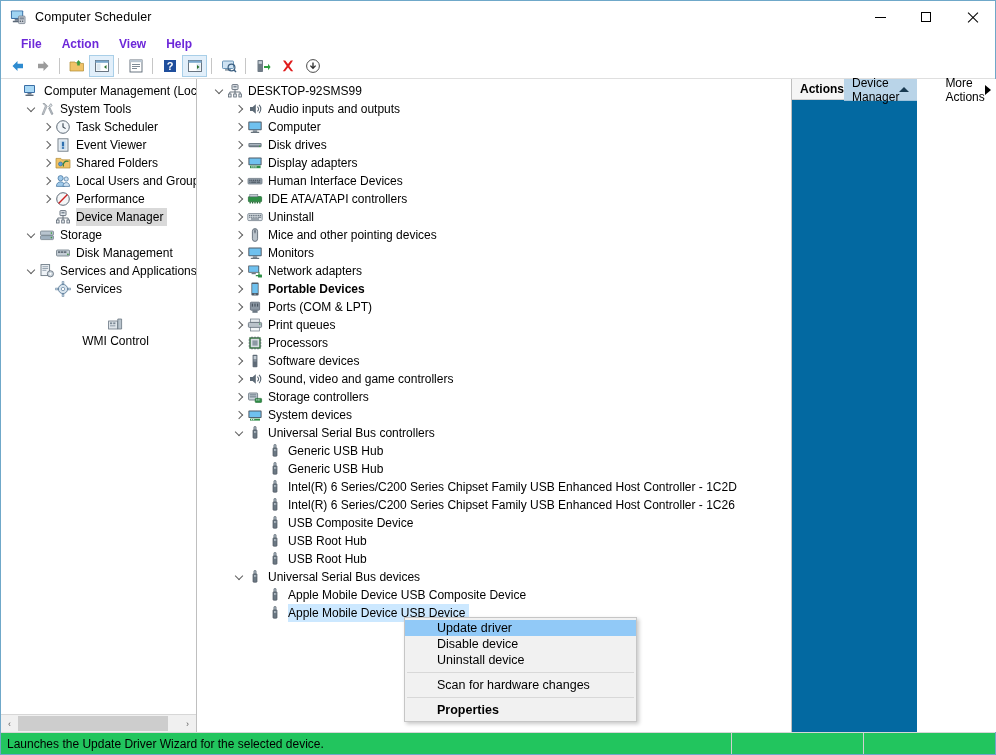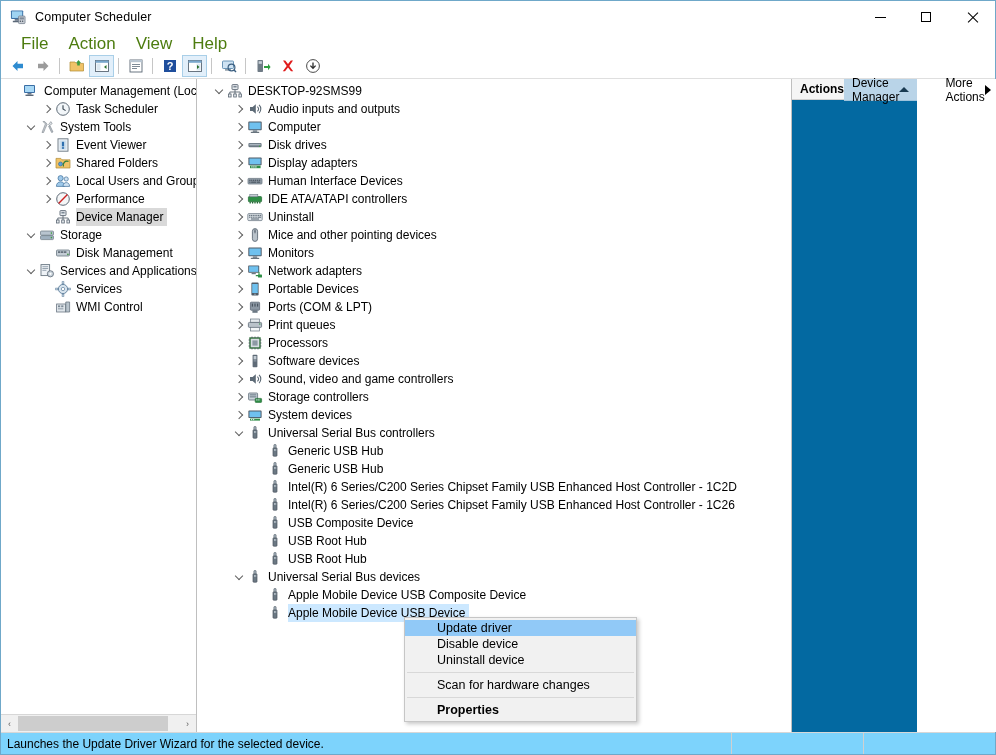--- a/index.html
+++ b/index.html
@@ -33,21 +33,21 @@
   .glyph-max{width:10px;height:10px;border:1px solid #000;box-sizing:border-box;}
   .glyph-close{position:relative;width:11px;height:11px;}
   .glyph-close:before,.glyph-close:after{
     content:"";position:absolute;left:-1px;top:5px;width:14px;height:1px;background:#000;
   }
   .glyph-close:before{transform:rotate(45deg);}
   .glyph-close:after{transform:rotate(-45deg);}
 
   
   #menubar{height:21px;background:#ffffff;display:flex;align-items:center;padding-left:10px;flex:0 0 auto;}
-  .menu-item{padding:2px 10px;font-size:17px;color:#4d7c0f;cursor:default;}
+  .menu-item{padding:2px 10px;font-size:12px;color:#6d28d9;cursor:default;font-weight:bold;}
 
   
   #toolbar{
     height:24px;background:#ffffff;display:flex;align-items:center;
     padding-left:4px;flex:0 0 auto;border-bottom:1px solid #dfdfdf;
   }
   .tb-btn{width:25px;height:22px;display:flex;align-items:center;justify-content:center;position:relative;}
   .tb-btn.pressed{background:#e2effa;border:1px solid #a9cfe8;box-sizing:border-box;}
   .tb-sep{width:1px;height:16px;background:#c6c6c6;margin:0 4px;}
 
@@ -103,21 +103,21 @@
   .chev{width:9px;height:9px;position:relative;}
   .chev:before{
     content:"";position:absolute;left:1px;top:1px;width:5px;height:5px;
     border-right:1.4px solid #606060;border-bottom:1.4px solid #606060;
     transform:rotate(-45deg);
   }
   .chev.open:before{transform:rotate(45deg);left:1px;top:0px;}
 
   
   #statusbar{
-    height:21px;flex:0 0 auto;background:#7dd3fc;border-top:1px solid #d7d7d7;
+    height:21px;flex:0 0 auto;background:#22c55e;border-top:1px solid #d7d7d7;
     display:flex;align-items:center;font-size:12px;
   }
   #status-main{flex:1 1 auto;padding-left:6px;overflow:hidden;white-space:nowrap;}
   .status-cell{width:131px;flex:0 0 auto;border-left:1px solid #d0d0d0;height:21px;}
 
   
   #ctxmenu{
     position:absolute;left:403px;top:616px;width:233px;
     background:#f1f1f1;border:1px solid #c6c6c6;
     box-shadow:2px 2px 4px rgba(0,0,0,0.22);
@@ -260,44 +260,44 @@
             <span class="ticon">
               <svg class="ic" viewBox="0 0 16 16">
                 <rect x="1" y="2" width="11" height="8" rx="1" fill="#3a6ea5"></rect>
                 <rect x="2" y="3" width="9" height="6" fill="#a8d8f5"></rect>
                 <rect x="4.5" y="10" width="4" height="1.6" fill="#6f7b8a"></rect>
                 <rect x="2.5" y="11.6" width="8" height="1.4" fill="#5b6878"></rect>
               </svg>
             </span>
             <span class="tlabel">Computer Management (Local</span>
           </div>
-          <div class="trow" style="padding-left: 38px;">
-            <span class="twist">
-              <span class="chev"></span>
-            </span>
-            <span class="ticon">
-              <svg class="ic" viewBox="0 0 16 16">
-                <circle cx="8" cy="8" r="6.3" fill="#f2f6f9" stroke="#5e6a76" stroke-width="1"></circle>
-                <path d="M8 4.2 L8 8 L10.6 9.6" fill="none" stroke="#36424e" stroke-width="1.1"></path>
-              </svg>
-            </span>
-            <span class="tlabel">Task Scheduler</span>
-          </div>
           <div class="trow" style="padding-left: 22px;">
             <span class="twist">
               <span class="chev open"></span>
             </span>
             <span class="ticon">
               <svg class="ic" viewBox="0 0 16 16">
                 <path d="M4 2.5 L6.4 4.9 L4.6 9.5 L3 13.5 L4.6 13.5 L6.2 9.6 L8.2 5.2 L5.8 2.6 Z" fill="#c9cdd2" stroke="#7a838c" stroke-width="0.6"></path>
                 <path d="M11.8 2.6 L9.6 5.6 L10.6 6.6 L13.2 4.6 Z" fill="#dfe3e7" stroke="#7a838c" stroke-width="0.6"></path>
                 <path d="M9.6 7.2 L12.6 13.5 L14 13 L11 6.7 Z" fill="#b9c0c7" stroke="#7a838c" stroke-width="0.6"></path>
               </svg>
             </span>
             <span class="tlabel">System Tools</span>
+          </div>
+          <div class="trow" style="padding-left: 38px;">
+            <span class="twist">
+              <span class="chev"></span>
+            </span>
+            <span class="ticon">
+              <svg class="ic" viewBox="0 0 16 16">
+                <circle cx="8" cy="8" r="6.3" fill="#f2f6f9" stroke="#5e6a76" stroke-width="1"></circle>
+                <path d="M8 4.2 L8 8 L10.6 9.6" fill="none" stroke="#36424e" stroke-width="1.1"></path>
+              </svg>
+            </span>
+            <span class="tlabel">Task Scheduler</span>
           </div>
           <div class="trow" style="padding-left: 38px;">
             <span class="twist">
               <span class="chev"></span>
             </span>
             <span class="ticon">
               <svg class="ic" viewBox="0 0 16 16">
                 <rect x="3" y="1.8" width="10" height="12.4" fill="#eef2f6" stroke="#6b7883" stroke-width="0.9"></rect>
                 <rect x="4.6" y="3.4" width="6.8" height="9.2" fill="#cfe0ee"></rect>
                 <rect x="6.9" y="4.8" width="2.2" height="4.6" fill="#2f6fae"></rect>
@@ -411,21 +411,21 @@
                 <g fill="#d8e4ee" stroke="#5d7e9b" stroke-width="0.6">
                   <rect x="7.1" y="0.7" width="1.8" height="2.2"></rect>
                   <rect x="7.1" y="13.1" width="1.8" height="2.2"></rect>
                   <rect x="0.7" y="7.1" width="2.2" height="1.8"></rect>
                   <rect x="13.1" y="7.1" width="2.2" height="1.8"></rect>
                 </g>
               </svg>
             </span>
             <span class="tlabel">Services</span>
           </div>
-          <div class="trow" style="padding-left: 38px;">
+          <div class="trow" style="padding-left: 38px; flex-direction: column;">
             <span class="twist"></span>
             <span class="ticon">
               <svg class="ic" viewBox="0 0 16 16">
                 <rect x="1.6" y="5" width="9" height="8" fill="#dfe5ea" stroke="#697682" stroke-width="0.8"></rect>
                 <rect x="3" y="6.4" width="2.2" height="1.8" fill="#7b8894"></rect>
                 <rect x="6.2" y="6.4" width="2.2" height="1.8" fill="#7b8894"></rect>
                 <rect x="3" y="9.2" width="5.4" height="1.2" fill="#9aa6b1"></rect>
                 <path d="M10.8 3 L14.6 3 L14.6 13 L10.8 13 Z" fill="#b9c4cd" stroke="#697682" stroke-width="0.8"></path>
               </svg>
             </span>
@@ -618,21 +618,21 @@
               <svg class="ic" viewBox="0 0 16 16">
                 <rect x="1.2" y="2.4" width="11" height="7.4" rx="0.7" fill="#4f5b67"></rect>
                 <rect x="2.1" y="3.3" width="9.2" height="5.6" fill="#6fc1ef"></rect>
                 <rect x="4.6" y="10" width="4.2" height="1.2" fill="#6b7883"></rect>
                 <path d="M12 9 L12 12.6 L8.8 12.6" fill="none" stroke="#2f8f46" stroke-width="1.1"></path>
                 <rect x="11" y="11.6" width="4" height="3" rx="0.6" fill="#2f8f46"></rect>
               </svg>
             </span>
             <span class="tlabel">Network adapters</span>
           </div>
-          <div class="trow" style="padding-left: 34px;">
+          <div class="trow" style="padding-left: 34px; font-weight: bold;">
             <span class="twist">
               <span class="chev"></span>
             </span>
             <span class="ticon">
               <svg class="ic" viewBox="0 0 16 16">
                 <rect x="4.4" y="1.4" width="7.2" height="13.2" rx="1" fill="#4f5b67"></rect>
                 <rect x="5.2" y="3" width="5.6" height="9" fill="#6fc1ef"></rect>
                 <circle cx="8" cy="13.2" r="0.8" fill="#9aa6b1"></circle>
               </svg>
             </span>

